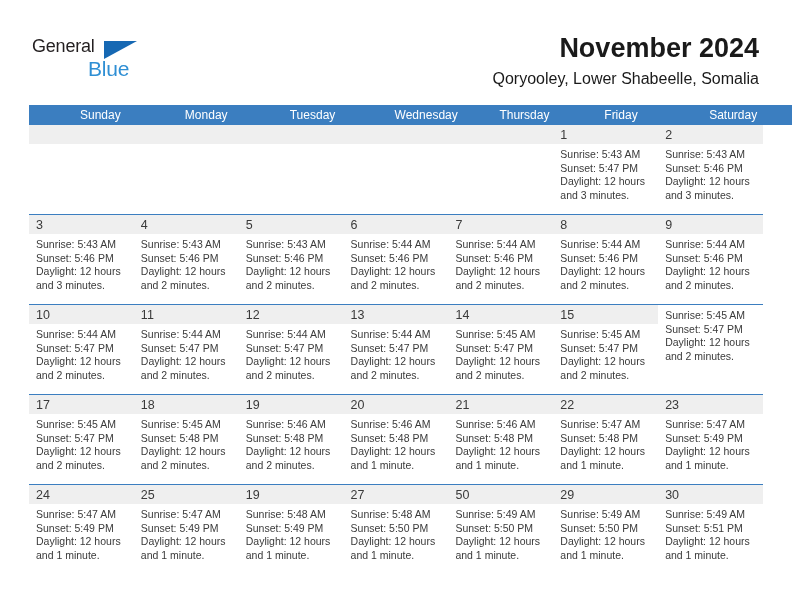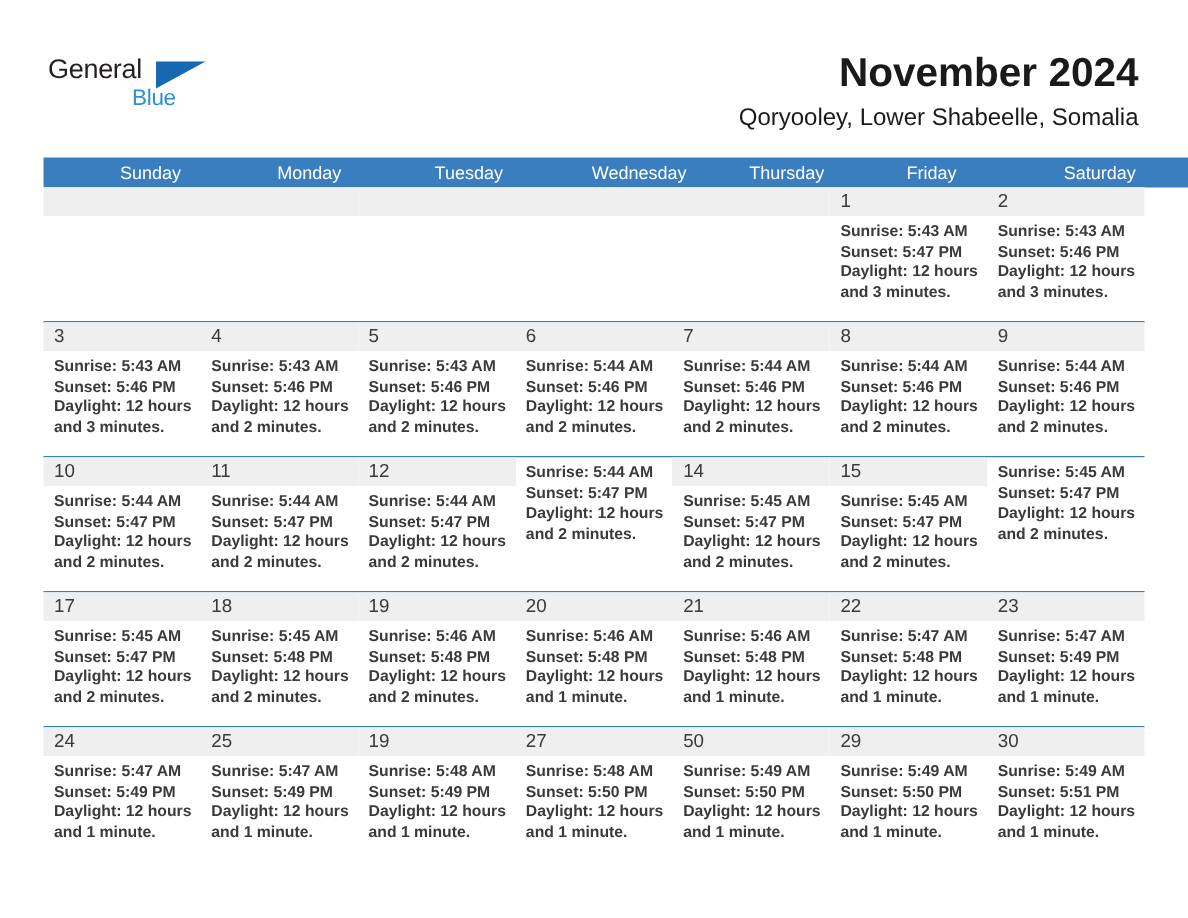--- a/index.html
+++ b/index.html
@@ -50,21 +50,21 @@
     top: 5px;
     width: 0;
     height: 0;
     border-left: 33px solid #1668b3;
     border-bottom: 18px solid transparent;
   }
   .logo-blue {
     position: absolute;
     left: 56px;
     top: 21px;
-    font-size: 15px;
+    font-size: 21px;
     letter-spacing: -0.2px;
     color: #2f8fd4;
     font-family: "Liberation Sans", sans-serif;
   }
 
   .title-block {
     position: absolute;
     right: 33px;
     top: 32px;
     text-align: right;
@@ -130,21 +130,20 @@
     box-sizing: border-box;
     padding-left: 7px;
   }
   .day-num {
     font-size: 12.5px;
     color: #3a3a3a;
     line-height: 19px;
   }
   .day-body {
     padding: 4px 6px 0 7px;
-    font-weight: bold;
   }
   .day-line {
     font-size: 10.5px;
     color: #3a3a3a;
     line-height: 13.6px;
     white-space: nowrap;
   }
   .day-cell.empty .day-num-strip {
     background: #efefef;
   }
@@ -304,20 +303,21 @@
           <div class="day-cell">
             <div class="day-num-strip"><span class="day-num">12</span></div>
             <div class="day-body">
               <div class="day-line">Sunrise: 5:44 AM</div>
               <div class="day-line">Sunset: 5:47 PM</div>
               <div class="day-line">Daylight: 12 hours</div>
               <div class="day-line">and 2 minutes.</div>
             </div>
           </div>
           <div class="day-cell">
+            <div class="day-num-strip"><span class="day-num">13</span></div>
             <div class="day-body">
               <div class="day-line">Sunrise: 5:44 AM</div>
               <div class="day-line">Sunset: 5:47 PM</div>
               <div class="day-line">Daylight: 12 hours</div>
               <div class="day-line">and 2 minutes.</div>
             </div>
           </div>
           <div class="day-cell">
             <div class="day-num-strip"><span class="day-num">14</span></div>
             <div class="day-body">

